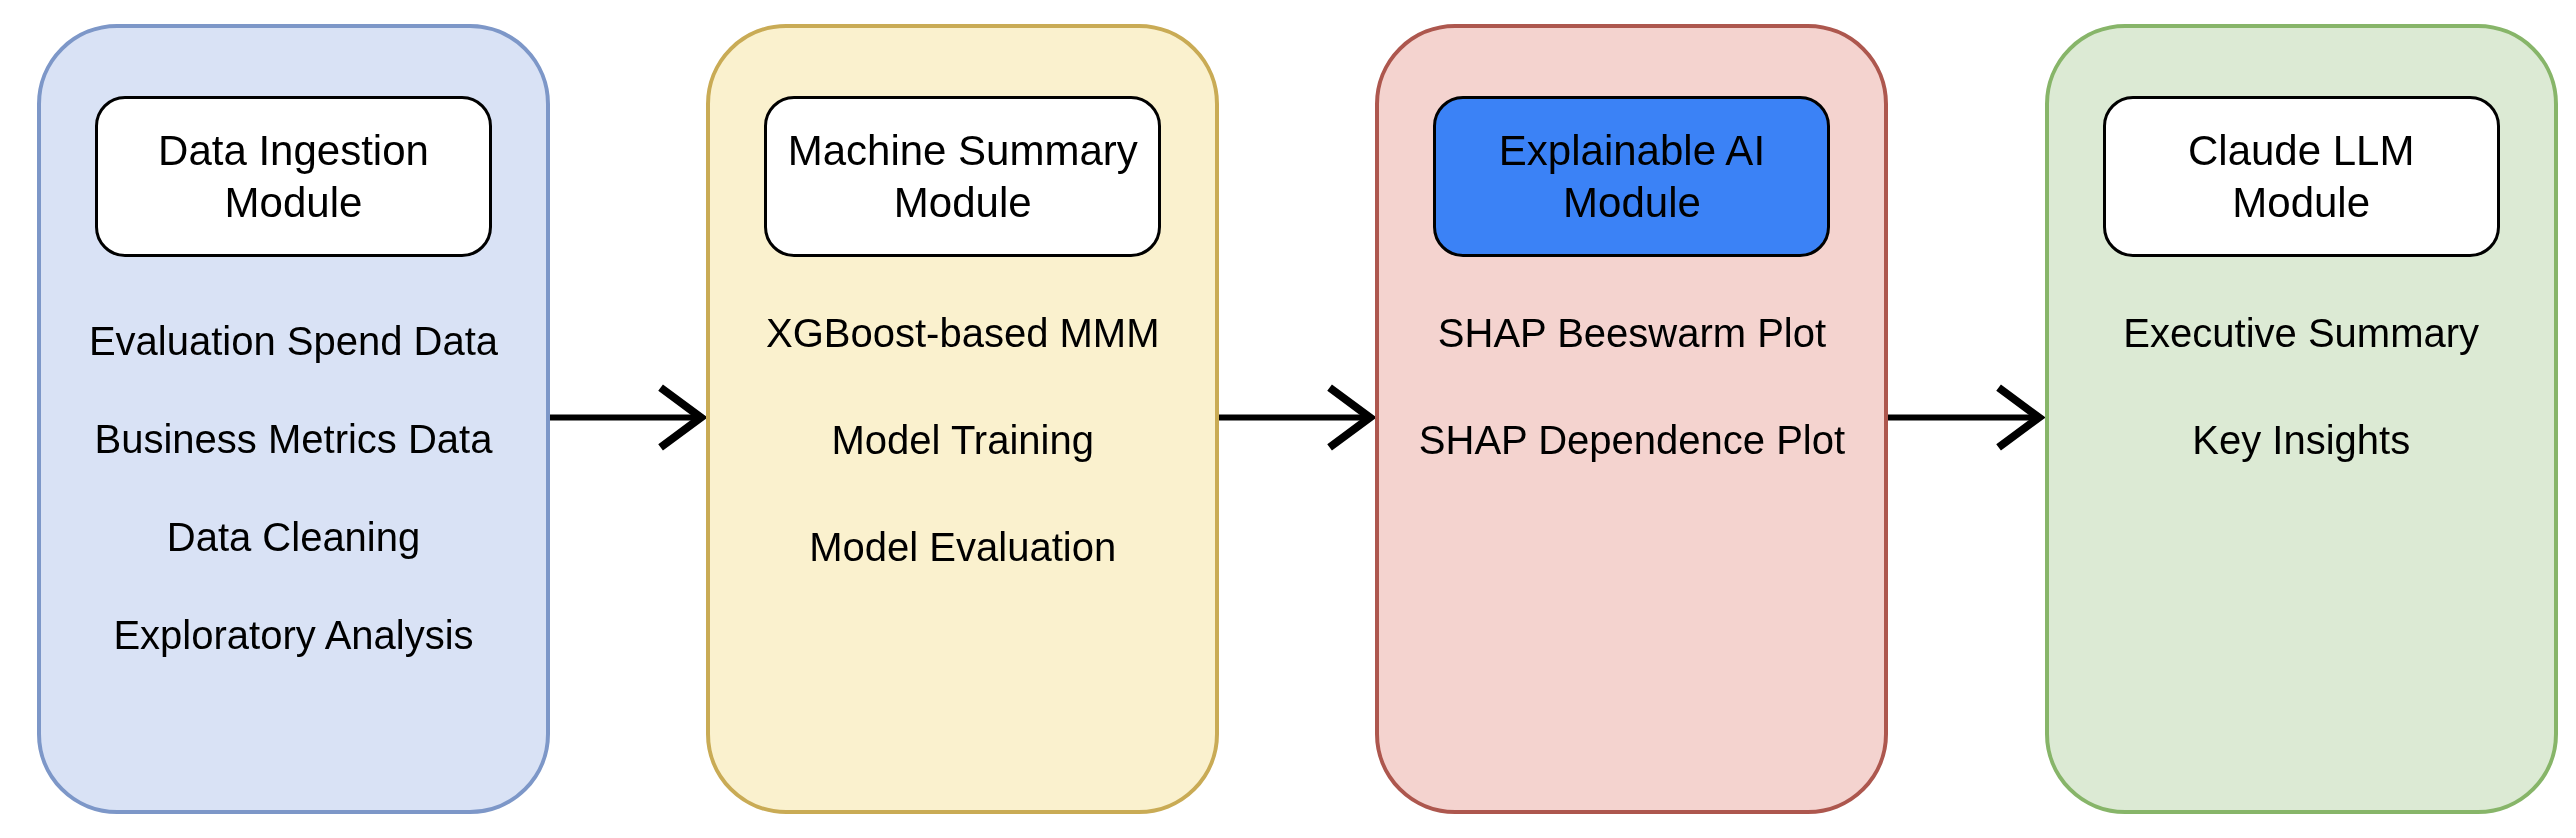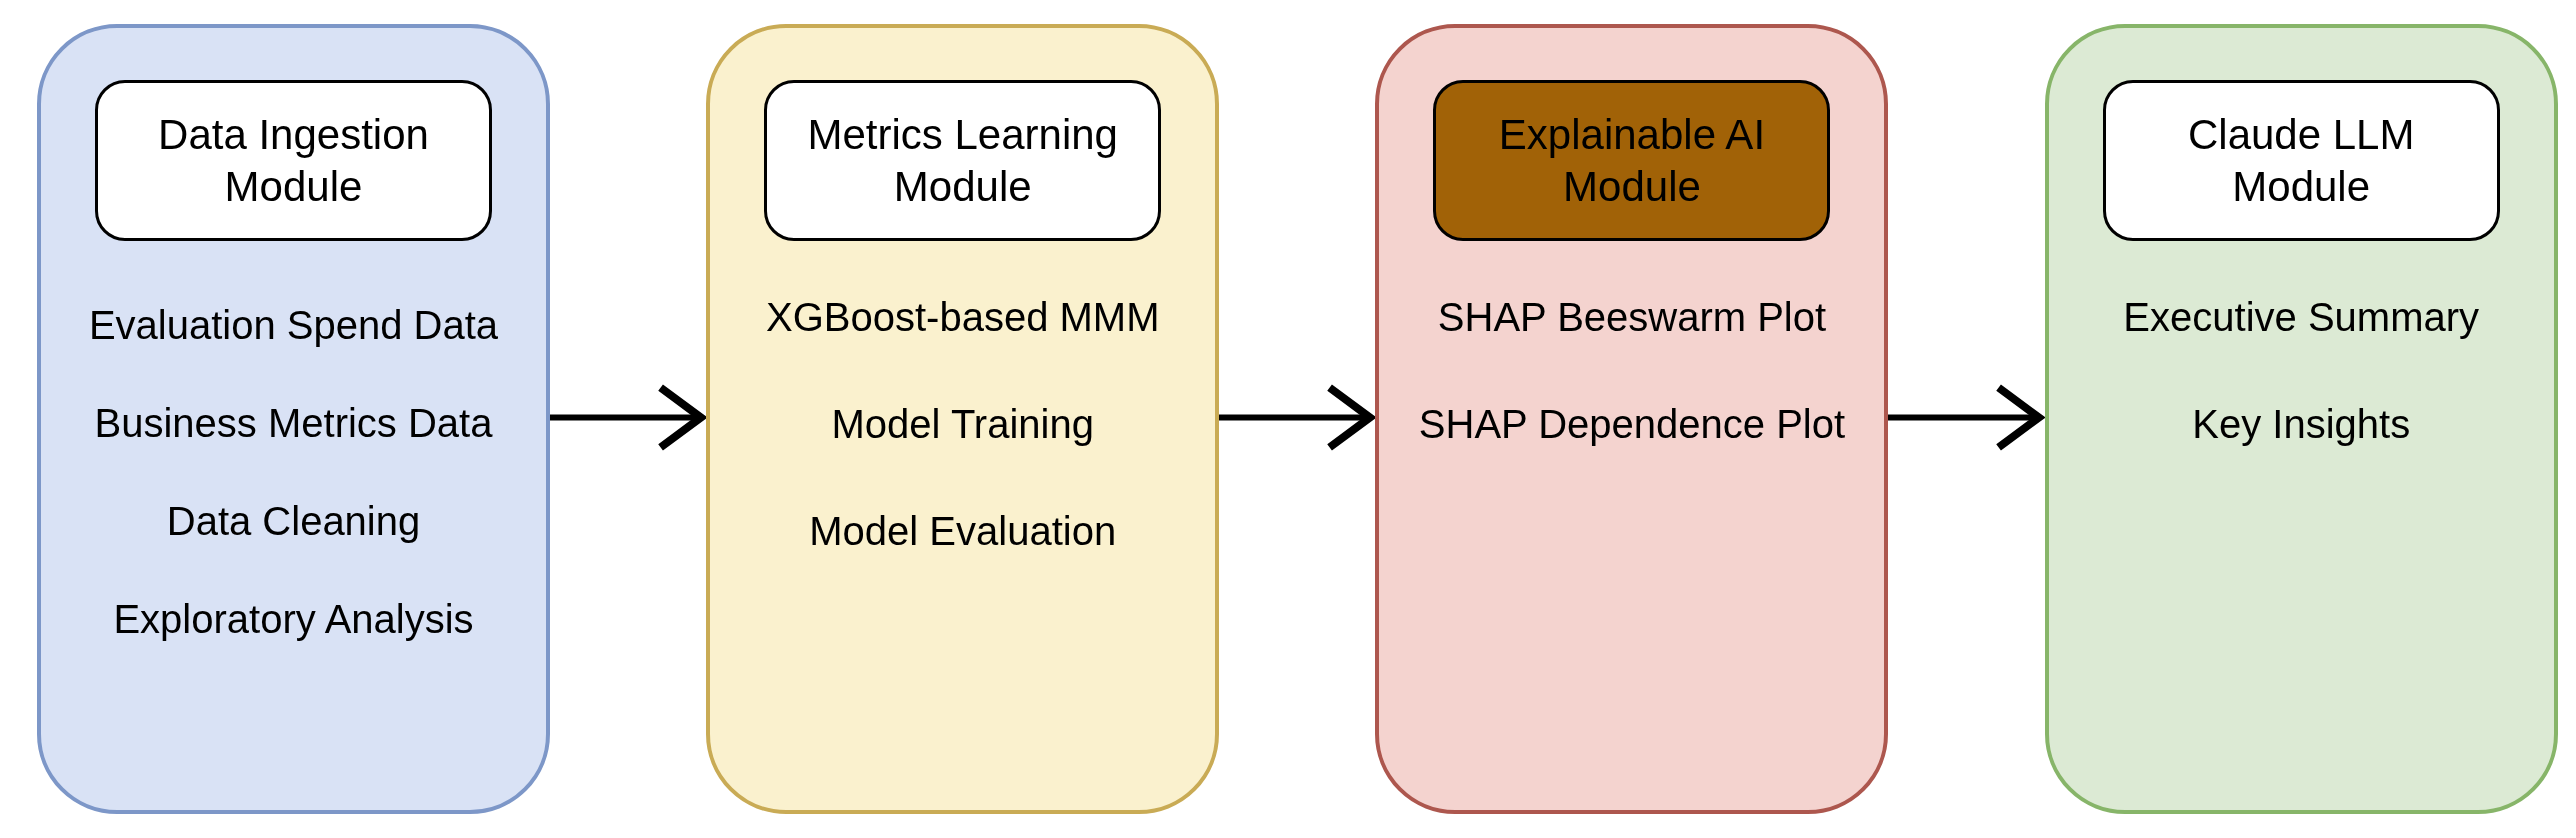--- a/index.html
+++ b/index.html
@@ -19,21 +19,21 @@
   .module {
     flex: 0 0 513px;
     width: 513px;
     height: 790px;
     box-sizing: border-box;
     border: 4.4px solid #888;
     border-radius: 80px;
     display: flex;
     flex-direction: column;
     align-items: center;
-    padding-top: 52px;
+    padding-top: 68px;
   }
   .module-title-box {
     width: 397px;
     height: 161px;
     box-sizing: border-box;
     border: 3.5px solid #000;
     border-radius: 30px;
     background: #fff;
     display: flex;
     align-items: center;
@@ -97,38 +97,38 @@
 
   <div class="arrow-cell" style="color: rgb(0, 0, 0);">
     <svg class="arrow-svg" viewBox="0 0 178 90" preserveAspectRatio="none">
       <line x1="0" y1="45" x2="170" y2="45" stroke="currentColor" stroke-width="7"></line>
       <polyline points="126,11 172,45 126,79" fill="none" stroke="currentColor" stroke-width="9"></polyline>
     </svg>
   </div>
 
   <section class="module" style="background-color: rgb(250, 241, 206); border-color: rgb(201, 171, 85);">
     <div class="module-title-box" style="background-color: rgb(255, 255, 255); border-color: rgb(0, 0, 0);">
-      <div class="module-title">Metrics Learning Module</div>
+      <div class="module-title">Machine Summary Module</div>
     </div>
     <div class="module-items items-3">
       <div class="item">XGBoost-based MMM</div>
       <div class="item">Model Training</div>
       <div class="item">Model Evaluation</div>
     </div>
   </section>
 
   <div class="arrow-cell" style="color: rgb(0, 0, 0);">
     <svg class="arrow-svg" viewBox="0 0 178 90" preserveAspectRatio="none">
       <line x1="0" y1="45" x2="170" y2="45" stroke="currentColor" stroke-width="7"></line>
       <polyline points="126,11 172,45 126,79" fill="none" stroke="currentColor" stroke-width="9"></polyline>
     </svg>
   </div>
 
   <section class="module" style="background-color: rgb(244, 211, 207); border-color: rgb(173, 87, 78);">
-    <div class="module-title-box" style="background-color: #a16207; border-color: rgb(0, 0, 0);">
+    <div class="module-title-box" style="background-color: #3b82f6; border-color: rgb(0, 0, 0);">
       <div class="module-title">Explainable AI Module</div>
     </div>
     <div class="module-items items-3">
       <div class="item">SHAP Beeswarm Plot</div>
       <div class="item">SHAP Dependence Plot</div>
     </div>
   </section>
 
   <div class="arrow-cell" style="color: rgb(0, 0, 0);">
     <svg class="arrow-svg" viewBox="0 0 178 90" preserveAspectRatio="none">

